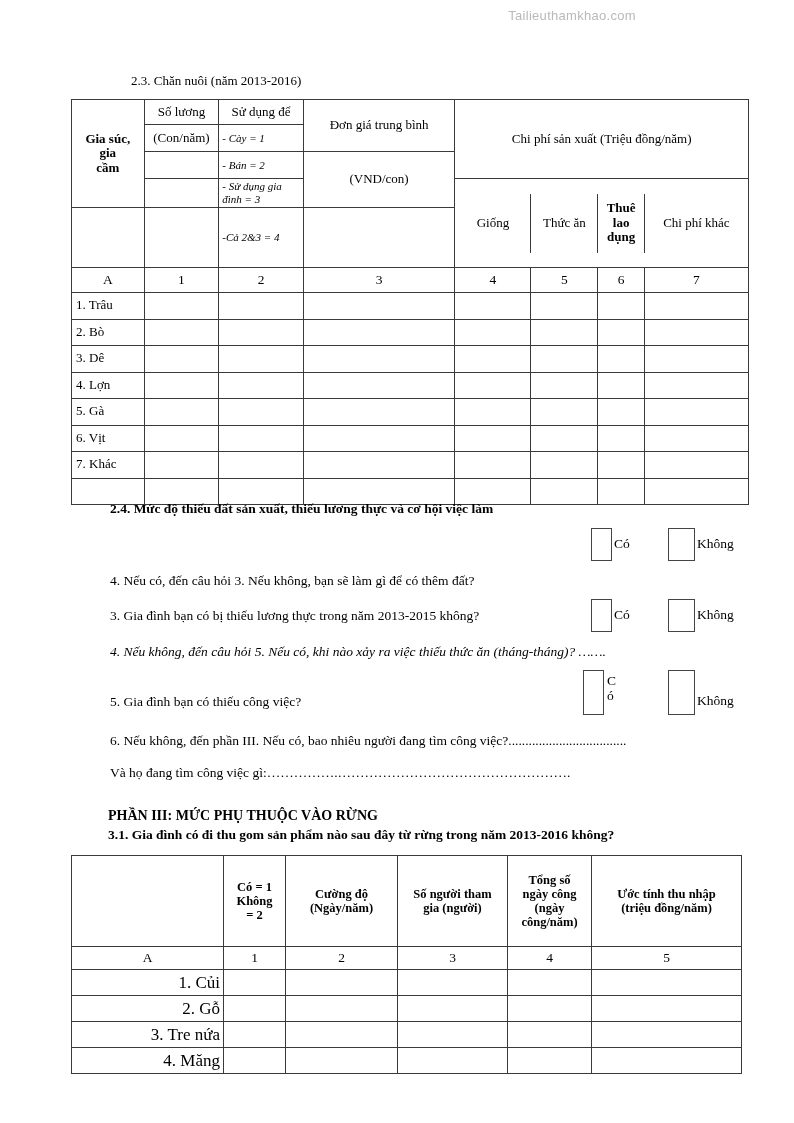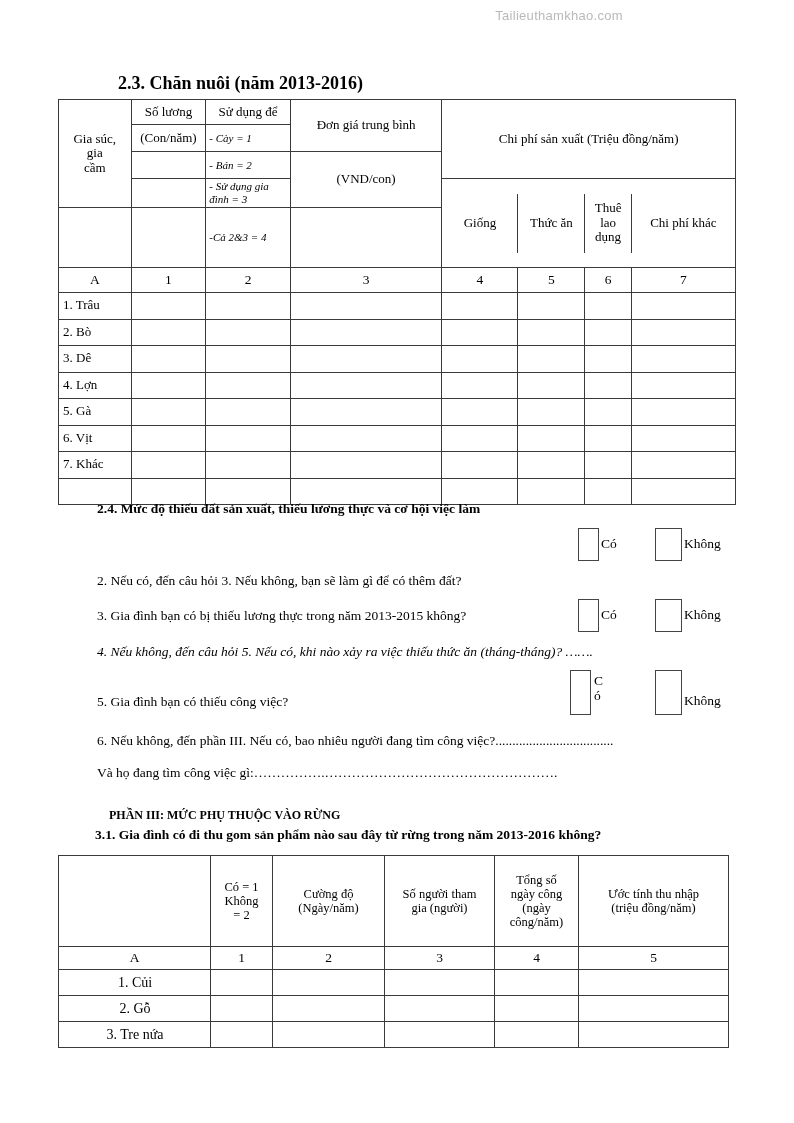--- a/index.html
+++ b/index.html
@@ -10,42 +10,42 @@
   body {
     width: 794px;
     height: 1123px;
     position: relative;
     font-family: "Liberation Serif", "DejaVu Serif", serif;
     color: #000000;
     overflow: hidden;
   }
   .page {
     position: absolute;
-    left: 0; top: 0;
+    left: 13px; top: 0;
     width: 632px;
     height: 1123px;
     padding-left: 13px;
   }
   .watermark {
     position: absolute;
     right: 22px;
     top: 8px;
     font-family: "Liberation Sans", "DejaVu Sans", sans-serif;
     font-size: 13px;
     color: #b9b9b9;
     letter-spacing: 0.3px;
     white-space: nowrap;
   }
   
   .sec23-title {
     position: absolute;
     left: 118px;
     top: 73px;
-    font-size: 18px;
-    font-weight: bold;
+    font-size: 13px;
+    font-weight: normal;
     white-space: nowrap;
   }
   table.grid {
     border-collapse: collapse;
     table-layout: fixed;
     font-size: 13px;
   }
   table.grid td {
     border: 1px solid #3a3a3a;
     padding: 0 3px;
@@ -70,21 +70,21 @@
     padding-left: 3px;
     line-height: 1.15;
   }
   #livestock-table td.numrow {
     height: 24px;
     font-size: 13.5px;
   }
   #livestock-table td.datarow {
     height: 25.5px;
   }
-  .cellwrap { display: block; }
+  .cellwrap { display: block; font-weight: bold; }
   
   .sec24-title {
     position: absolute;
     left: 97px;
     top: 501px;
     font-size: 13.5px;
     font-weight: bold;
     white-space: nowrap;
     text-align: center;
   }
@@ -103,47 +103,46 @@
     position: absolute;
     font-size: 13.5px;
     line-height: 1.08;
     white-space: pre-line;
   }
   
   .sec3-title {
     position: absolute;
     left: 95px;
     top: 808px;
-    font-size: 12px;
+    font-size: 14px;
     font-weight: bold;
     white-space: nowrap;
-    margin-left: 14px;
   }
   .sec31-title {
     position: absolute;
     left: 95px;
     top: 827px;
     font-size: 13.5px;
     font-weight: bold;
     white-space: nowrap;
   }
   #forest-table {
     position: absolute;
     left: 58px;
     top: 855px;
     width: 670px;
     border-radius: 31px;
   }
   #forest-table td {
     font-size: 12.5px;
   }
   #forest-table td.left {
-    text-align: center;
+    text-align: right;
     padding-left: 4px;
-    font-size: 14px;
+    font-size: 17px;
   }
   #forest-table td.hdr {
     height: 90px;
     vertical-align: middle;
   }
   #forest-table td.numrow {
     height: 22px;
     font-size: 13.5px;
   }
   #forest-table td.datarow {
@@ -318,21 +317,21 @@
     </tbody>
   </table>
 
   <div class="sec24-title">2.4. Mức độ thiếu đất sản xuất, thiếu lương thực và cơ hội việc làm</div>
 
   <div class="checkbox" style="left:578px; top:528px; width:21px; height:33px;"></div>
   <div class="cblabel" style="left:601px; top:537px;">Có</div>
   <div class="checkbox" style="left:655px; top:528px; width:27px; height:33px;"></div>
   <div class="cblabel" style="left:684px; top:537px;">Không</div>
 
-  <div class="q" style="left:97px; top:573px;">2. Nếu có, đến câu hỏi 3. Nếu không, bạn sẽ làm gì để có thêm đất?</div>
+  <div class="q" style="left:97px; top:573px;">4. Nếu có, đến câu hỏi 3. Nếu không, bạn sẽ làm gì để có thêm đất?</div>
 
   <div class="q" style="left:97px; top:608px;">3. Gia đình bạn có bị thiếu lương thực trong năm 2013-2015 không?</div>
   <div class="checkbox" style="left:578px; top:599px; width:21px; height:33px;"></div>
   <div class="cblabel" style="left:601px; top:608px;">Có</div>
   <div class="checkbox" style="left:655px; top:599px; width:27px; height:33px;"></div>
   <div class="cblabel" style="left:684px; top:608px;">Không</div>
 
   <div class="q" style="left:97px; top:644px;font-style:italic;">4. Nếu không, đến câu hỏi 5. Nếu có, khi nào xảy ra việc thiếu thức ăn (tháng-tháng)?   …….</div>
 
   <div class="q" style="left:97px; top:694px;">5. Gia đình bạn có thiếu công việc?</div>
@@ -409,16 +408,24 @@
         <td class="datarow"></td>
       </tr>
       <tr>
         <td class="left datarow">3. Tre nứa</td>
         <td class="datarow"></td>
         <td class="datarow"></td>
         <td class="datarow"></td>
         <td class="datarow"></td>
         <td class="datarow"></td>
       </tr>
+      <tr>
+        <td class="left datarow">4. Măng</td>
+        <td class="datarow"></td>
+        <td class="datarow"></td>
+        <td class="datarow"></td>
+        <td class="datarow"></td>
+        <td class="datarow"></td>
+      </tr>
     </tbody>
   </table>
 
 </div>
 
 </body></html>

